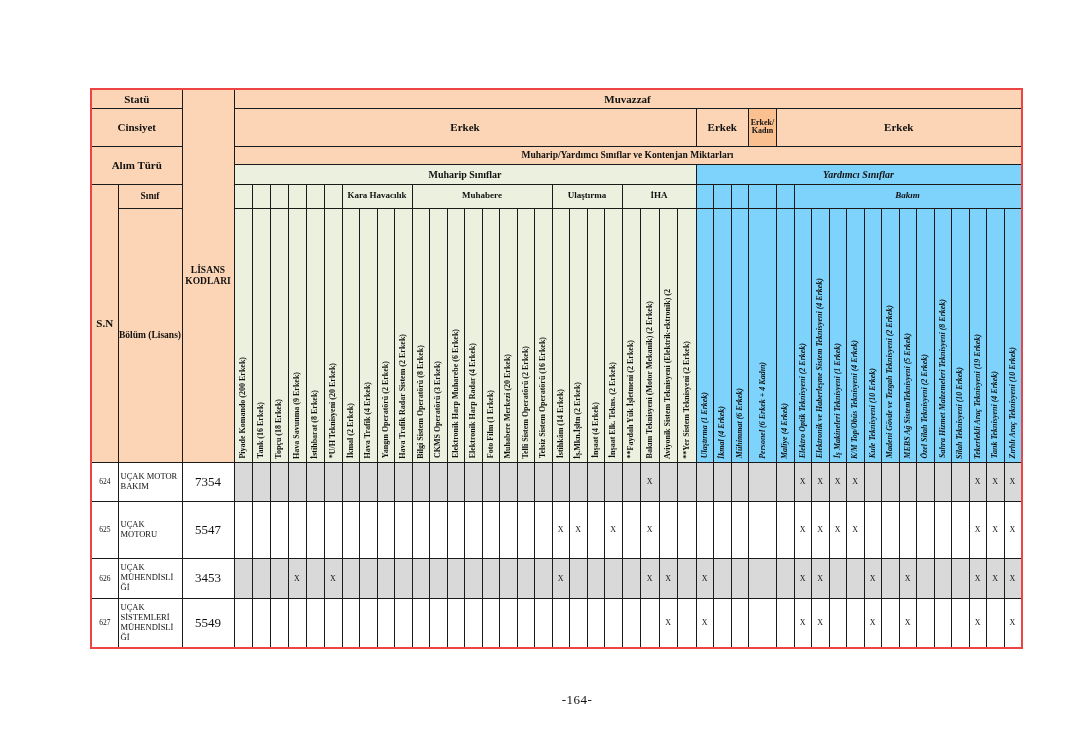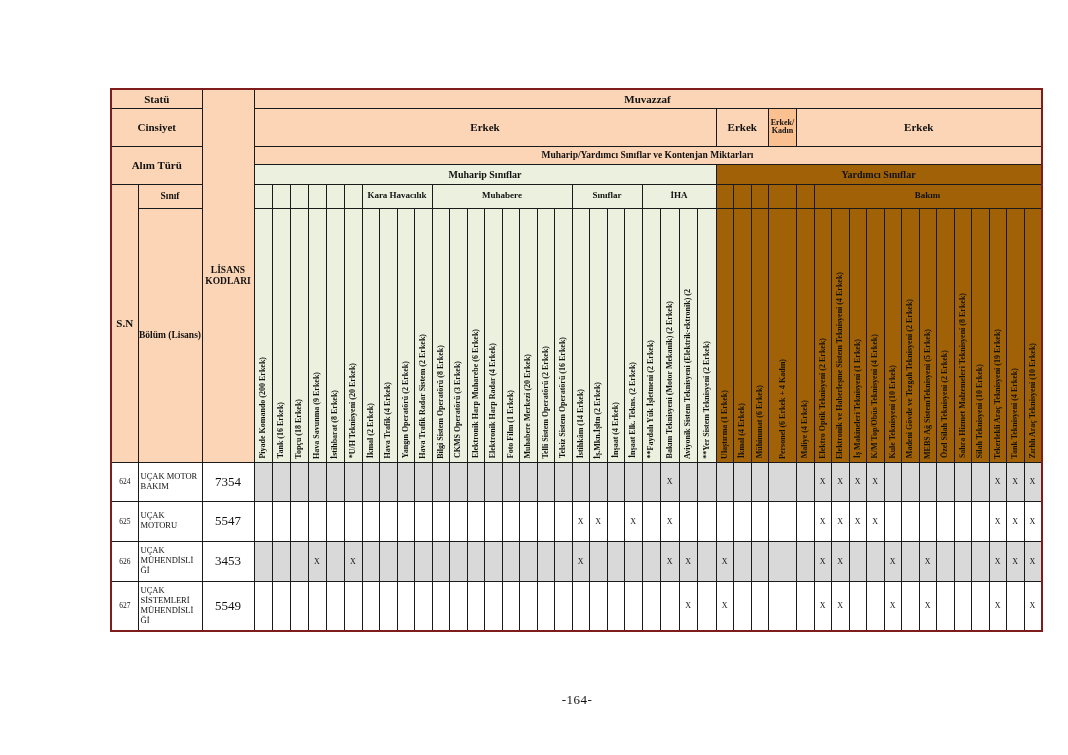--- a/index.html
+++ b/index.html
@@ -3,31 +3,30 @@
 <meta charset="utf-8">
 <style>
   html,body{margin:0;padding:0;overflow:hidden;}
   body{
     width:1068px;height:755px;background:#ffffff;position:relative;
     font-family:"Liberation Serif","DejaVu Serif",serif;color:#111;
   }
   #kontenjan-table{
     position:absolute;left:90px;top:88px;
     border-collapse:collapse;table-layout:fixed;
-    border:2px solid #7f1d1d;
-    margin-left:20px;
+    border:2px solid #ef4444;
   }
   #kontenjan-table td,#kontenjan-table th{
     border:1px solid #1a1a1a;padding:0;overflow:hidden;
   }
   .hdr{background:#fbd5b5;font-weight:bold;text-align:center;vertical-align:middle;font-size:11px;}
   .hdr.small{font-size:9.5px;line-height:1.15;}
   .hl{background:#fac090 !important;font-size:8px;line-height:1.05;}
   .sec-m{background:#ebf1de;}
-  .sec-y{background:#a16207;}
+  .sec-y{background:#7dd3fc;font-style:italic;}
   .sechdr{font-weight:bold;text-align:center;vertical-align:middle;font-size:10px;}
   .grp{font-weight:bold;text-align:center;vertical-align:middle;font-size:9px;line-height:1.05;}
   #row-statu{height:19px;}
   #row-cinsiyet{height:38px;}
   #row-alim{height:18px;}
   #row-sections{height:20px;}
   #row-groups{height:24px;}
   .collabel{vertical-align:bottom;text-align:center;height:253px;}
   .vlabel{
     display:inline-block;writing-mode:vertical-rl;transform:rotate(180deg);
@@ -123,21 +122,21 @@
       <th class="hdr" rowspan="2">S.N</th>
       <th class="hdr small">Sınıf</th>
     <td class="grp sec-m"></td>
         <td class="grp sec-m"></td>
         <td class="grp sec-m"></td>
         <td class="grp sec-m"></td>
         <td class="grp sec-m"></td>
         <td class="grp sec-m"></td>
         <td class="grp sec-m" colspan="4">Kara Havacılık</td>
         <td class="grp sec-m" colspan="8">Muhabere</td>
-        <td class="grp sec-m" colspan="4">Sınıflar</td>
+        <td class="grp sec-m" colspan="4">Ulaştırma</td>
         <td class="grp sec-m" colspan="4">İHA</td>
         <td class="grp sec-y"></td>
         <td class="grp sec-y"></td>
         <td class="grp sec-y"></td>
         <td class="grp sec-y"></td>
         <td class="grp sec-y"></td>
         <td class="grp sec-y" colspan="13">Bakım</td>
       </tr>
     <tr id="row-collabels">
       <th class="hdr small">Bölüm (Lisans)</th>
@@ -230,21 +229,21 @@
         <td class="datacell"></td>
         <td class="datacell"></td>
         <td class="datacell"></td>
         <td class="datacell"></td>
         <td class="datacell"></td>
         <td class="datacell"></td>
         <td class="datacell">X</td>
         <td class="datacell">X</td>
         <td class="datacell">X</td>
       </tr>
-      <tr class="row-white" style="height: 40px;">
+      <tr class="row-white" style="height: 57px;">
         <td class="sn-col">625</td>
         <td class="bolum-col">UÇAK MOTORU</td>
         <td class="kod-col">5547</td>
         <td class="datacell"></td>
         <td class="datacell"></td>
         <td class="datacell"></td>
         <td class="datacell"></td>
         <td class="datacell"></td>
         <td class="datacell"></td>
         <td class="datacell"></td>

